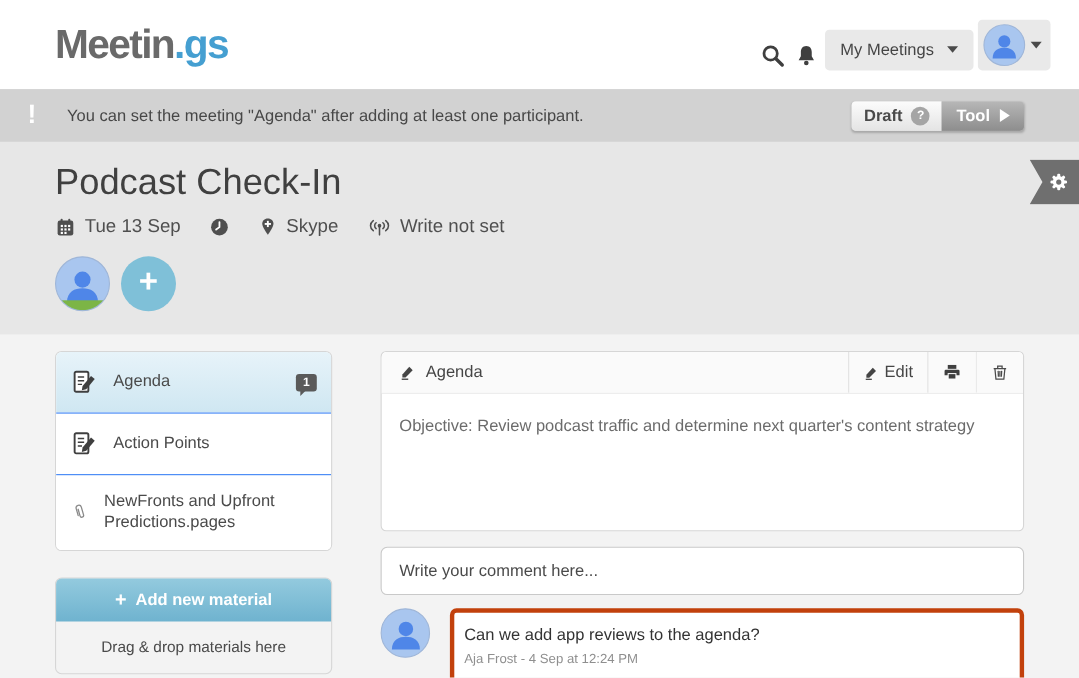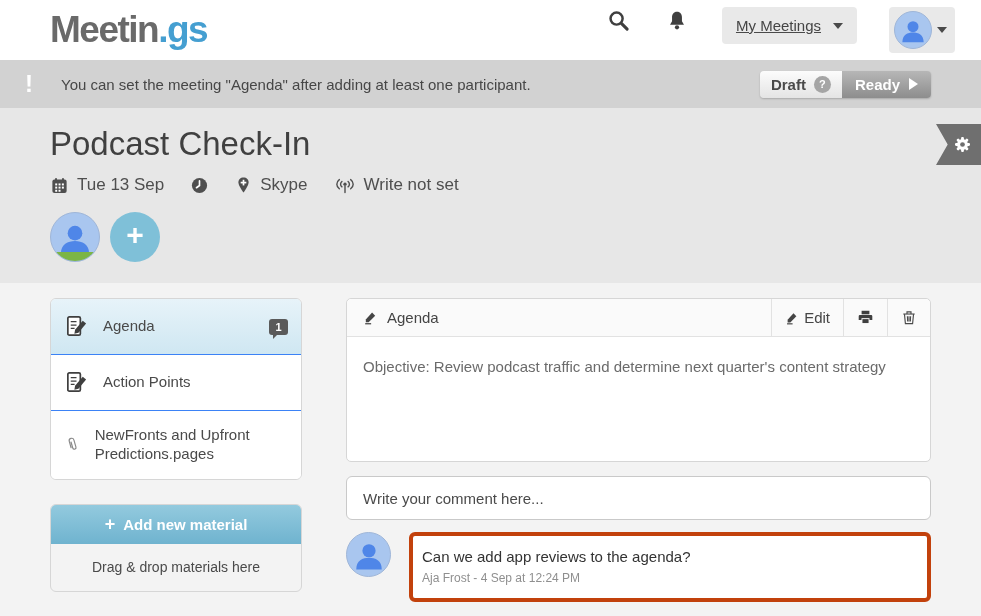--- a/index.html
+++ b/index.html
@@ -6,27 +6,27 @@
   html,body { width:981px; height:616px; }
   body {
     font-family:"Liberation Sans", sans-serif;
     background:#f3f3f3;
     overflow:hidden;
     color:#4a4a4a;
   }
 
   
   .app-header {
-    height:60px; background:#ffffff;
+    height:81px; background:#ffffff;
     display:flex; align-items:center;
     padding:0 26px 0 50px;
   }
   .logo { font-size:37px; font-weight:700; letter-spacing:-1.5px; color:#6a6a6a; cursor:pointer; }
   .logo .blue { color:#459fd1; }
-  .header-right { margin-left:auto; display:flex; align-items:flex-start; gap:32px;text-decoration:underline; }
+  .header-right { margin-left:auto; display:flex; align-items:flex-end; gap:4px; }
   .icon-btn { width:26px; height:26px; display:flex; align-items:center; justify-content:center; cursor:pointer; }
   .my-meetings {
     background:#e9e9e9; border-radius:4px; padding:10px 14px;
     display:flex; align-items:center; gap:12px;
     font-size:15px; color:#454545; cursor:pointer;
   }
   .caret { width:0; height:0; border-left:5px solid transparent; border-right:5px solid transparent; border-top:6px solid #4a4a4a; }
   .avatar-menu {
     background:#e9e9e9; border-radius:4px; padding:4px 8px 4px 5px;
     display:flex; align-items:center; gap:5px; cursor:pointer;
@@ -187,21 +187,21 @@
 
 <div class="notice-bar">
   <span class="excl">!</span>
   <span class="notice-text">You can set the meeting "Agenda" after adding at least one participant.</span>
   <div class="state-group">
     <div class="draft-btn">
       <span>Draft</span>
       <span class="help-dot">?</span>
     </div>
     <div class="ready-btn">
-      <span>Ready</span>
+      <span>Tool</span>
       <span class="play-tri"></span>
     </div>
   </div>
 </div>
 
 <div class="hero">
   <div class="meeting-title">Podcast Check-In</div>
   <div class="meta-row">
     <span class="meta-item">
       <svg width="19" height="19" viewBox="0 0 24 24">

